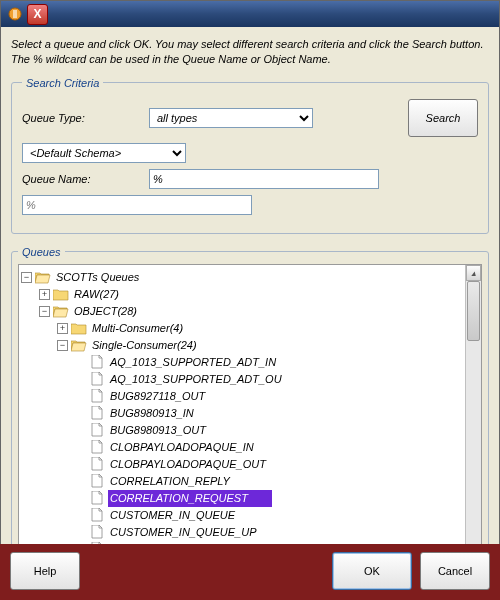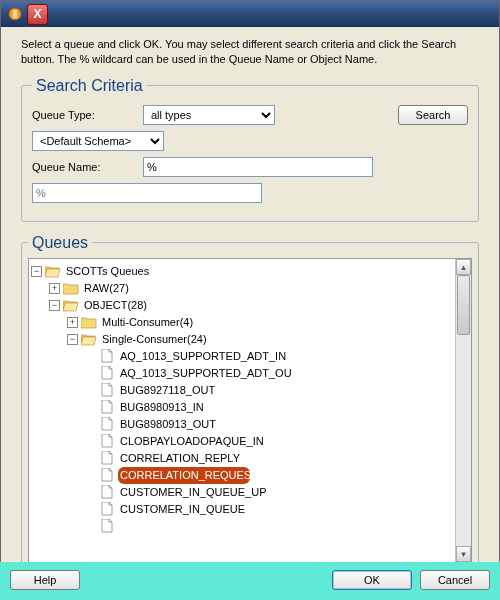--- a/index.html
+++ b/index.html
@@ -30,47 +30,47 @@
   .titlebar .close {
     width: 21px; height: 21px;
     background: linear-gradient(to bottom, #f08080, #c0392b);
     border: 1px solid #8b0000;
     border-radius: 3px;
     color: #fff;
     display:flex;align-items:center;justify-content:center;
     font-size:12px;font-weight:bold;
     cursor:pointer;
   }
-  .content { padding: 8px 20px; }
+  .content { padding: 8px 10px; font-style: italic; }
   .instructions { margin: 2px 0 10px 0; line-height:1.35;}
   fieldset {
     border: 1px solid #a9b7c9;
     border-radius: 3px;
     padding: 10px 10px 12px 10px;
     margin: 0 0 12px 0;
   }
-  legend { color: #15428b; padding: 0 4px; font-size:16px;}
-  .criteria-row { display:flex; align-items:center; margin-bottom:6px; gap:6px;}
+  legend { color: #15428b; padding: 0 4px; font-size:11px;}
+  .criteria-row { display:flex; align-items:center; margin-bottom:6px; gap:22px;}
   .criteria-row .lbl { width:105px; }
   .criteria-row .lbl.disabled { color:#999; }
   .criteria-row select,
   .criteria-row input[type=text] {
     font: inherit;
     height: 20px;
     border: 1px solid #7f9db9;
     background:#fff;
     padding: 1px 3px;
   }
-  .sel { width: 132px; }
+  .sel { width: 164px; }
   .txt { width: 230px; }
   .txt.disabled { color:#777; background:#f6f6f6;}
   .search-btn-wrap { margin-left:auto; }
   .btn {
     font: inherit;
-    height: 20px;
+    height: 38px;
     min-width: 70px;
     border: 1px solid #7a7a7a;
     border-radius: 3px;
     background: linear-gradient(to bottom,#fefefe,#e3e3e3);
     cursor:pointer;
   }
   .btn.default { border: 1px solid #3a6ea5; box-shadow: inset 0 0 0 1px #9cc0e7; }
 
   .queues-field { padding: 6px 6px 6px 6px; }
   .tree-wrap {
@@ -99,26 +99,26 @@
   .node .exp {
     width:11px;height:11px;border:1px solid #888;background:#fff;
     display:flex;align-items:center;justify-content:center;
     font-size:9px;line-height:9px;margin-right:3px;cursor:pointer;
     color:#333;flex-shrink:0;
   }
   .node .noexp { width:14px; display:inline-block; }
   .node .pad { display:inline-block; }
   .ficon { width:16px;height:14px;display:inline-flex;align-items:center;justify-content:center;margin-right:3px;flex-shrink:0;}
   .node .label { padding:0 2px; }
-  .node .label.sel { background:#c2410c; color:#fff;border-radius:6px; }
+  .node .label.sel { background:#6d28d9; color:#fff; }
   .footer {
     position:absolute; left:0; right:0; bottom:0;
     padding: 8px 10px 10px 10px;
     display:flex; gap:8px; align-items:center;
-    background:#5eead4;
+    background:#7f1d1d;
   }
   .footer .spacer{flex:1;}
 </style>
 </head>
 <body>
 
 <div class="titlebar">
   <span class="app-icon">
     <svg width="14" height="14" viewBox="0 0 14 14">
         <circle cx="7" cy="7" r="6" fill="#f0a030" stroke="#b06000"></circle>
@@ -287,20 +287,31 @@
           </div>
           <div class="node">
             <span class="pad" style="width: 54px;"></span>
             <span class="noexp"></span>
             <span class="ficon">
               <svg width="13" height="14" viewBox="0 0 13 14">
                 <path d="M1 0h7l3 3v10H1z" fill="#fff" stroke="#888" stroke-width="0.8"></path>
                 <path d="M8 0v3h3" fill="none" stroke="#888" stroke-width="0.8"></path>
               </svg>
             </span>
+            <span class="label">CLOBPAYLOADOPAQUE_OUT</span>
+          </div>
+          <div class="node">
+            <span class="pad" style="width: 54px;"></span>
+            <span class="noexp"></span>
+            <span class="ficon">
+              <svg width="13" height="14" viewBox="0 0 13 14">
+                <path d="M1 0h7l3 3v10H1z" fill="#fff" stroke="#888" stroke-width="0.8"></path>
+                <path d="M8 0v3h3" fill="none" stroke="#888" stroke-width="0.8"></path>
+              </svg>
+            </span>
             <span class="label">CORRELATION_REPLY</span>
           </div>
           <div class="node">
             <span class="pad" style="width: 54px;"></span>
             <span class="noexp"></span>
             <span class="ficon">
               <svg width="13" height="14" viewBox="0 0 13 14">
                 <path d="M1 0h7l3 3v10H1z" fill="#fff" stroke="#888" stroke-width="0.8"></path>
                 <path d="M8 0v3h3" fill="none" stroke="#888" stroke-width="0.8"></path>
               </svg>
@@ -309,32 +320,32 @@
           </div>
           <div class="node">
             <span class="pad" style="width: 54px;"></span>
             <span class="noexp"></span>
             <span class="ficon">
               <svg width="13" height="14" viewBox="0 0 13 14">
                 <path d="M1 0h7l3 3v10H1z" fill="#fff" stroke="#888" stroke-width="0.8"></path>
                 <path d="M8 0v3h3" fill="none" stroke="#888" stroke-width="0.8"></path>
               </svg>
             </span>
+            <span class="label">CUSTOMER_IN_QUEUE</span>
+          </div>
+          <div class="node">
+            <span class="pad" style="width: 54px;"></span>
+            <span class="noexp"></span>
+            <span class="ficon">
+              <svg width="13" height="14" viewBox="0 0 13 14">
+                <path d="M1 0h7l3 3v10H1z" fill="#fff" stroke="#888" stroke-width="0.8"></path>
+                <path d="M8 0v3h3" fill="none" stroke="#888" stroke-width="0.8"></path>
+              </svg>
+            </span>
             <span class="label">CUSTOMER_IN_QUEUE_UP</span>
-          </div>
-          <div class="node">
-            <span class="pad" style="width: 54px;"></span>
-            <span class="noexp"></span>
-            <span class="ficon">
-              <svg width="13" height="14" viewBox="0 0 13 14">
-                <path d="M1 0h7l3 3v10H1z" fill="#fff" stroke="#888" stroke-width="0.8"></path>
-                <path d="M8 0v3h3" fill="none" stroke="#888" stroke-width="0.8"></path>
-              </svg>
-            </span>
-            <span class="label">CUSTOMER_IN_QUEUE</span>
           </div>
           <div class="node">
             <span class="pad" style="width: 54px;"></span>
             <span class="noexp"></span>
             <span class="ficon">
               <svg width="13" height="14" viewBox="0 0 13 14">
                 <path d="M1 0h7l3 3v10H1z" fill="#fff" stroke="#888" stroke-width="0.8"></path>
                 <path d="M8 0v3h3" fill="none" stroke="#888" stroke-width="0.8"></path>
               </svg>
             </span>

